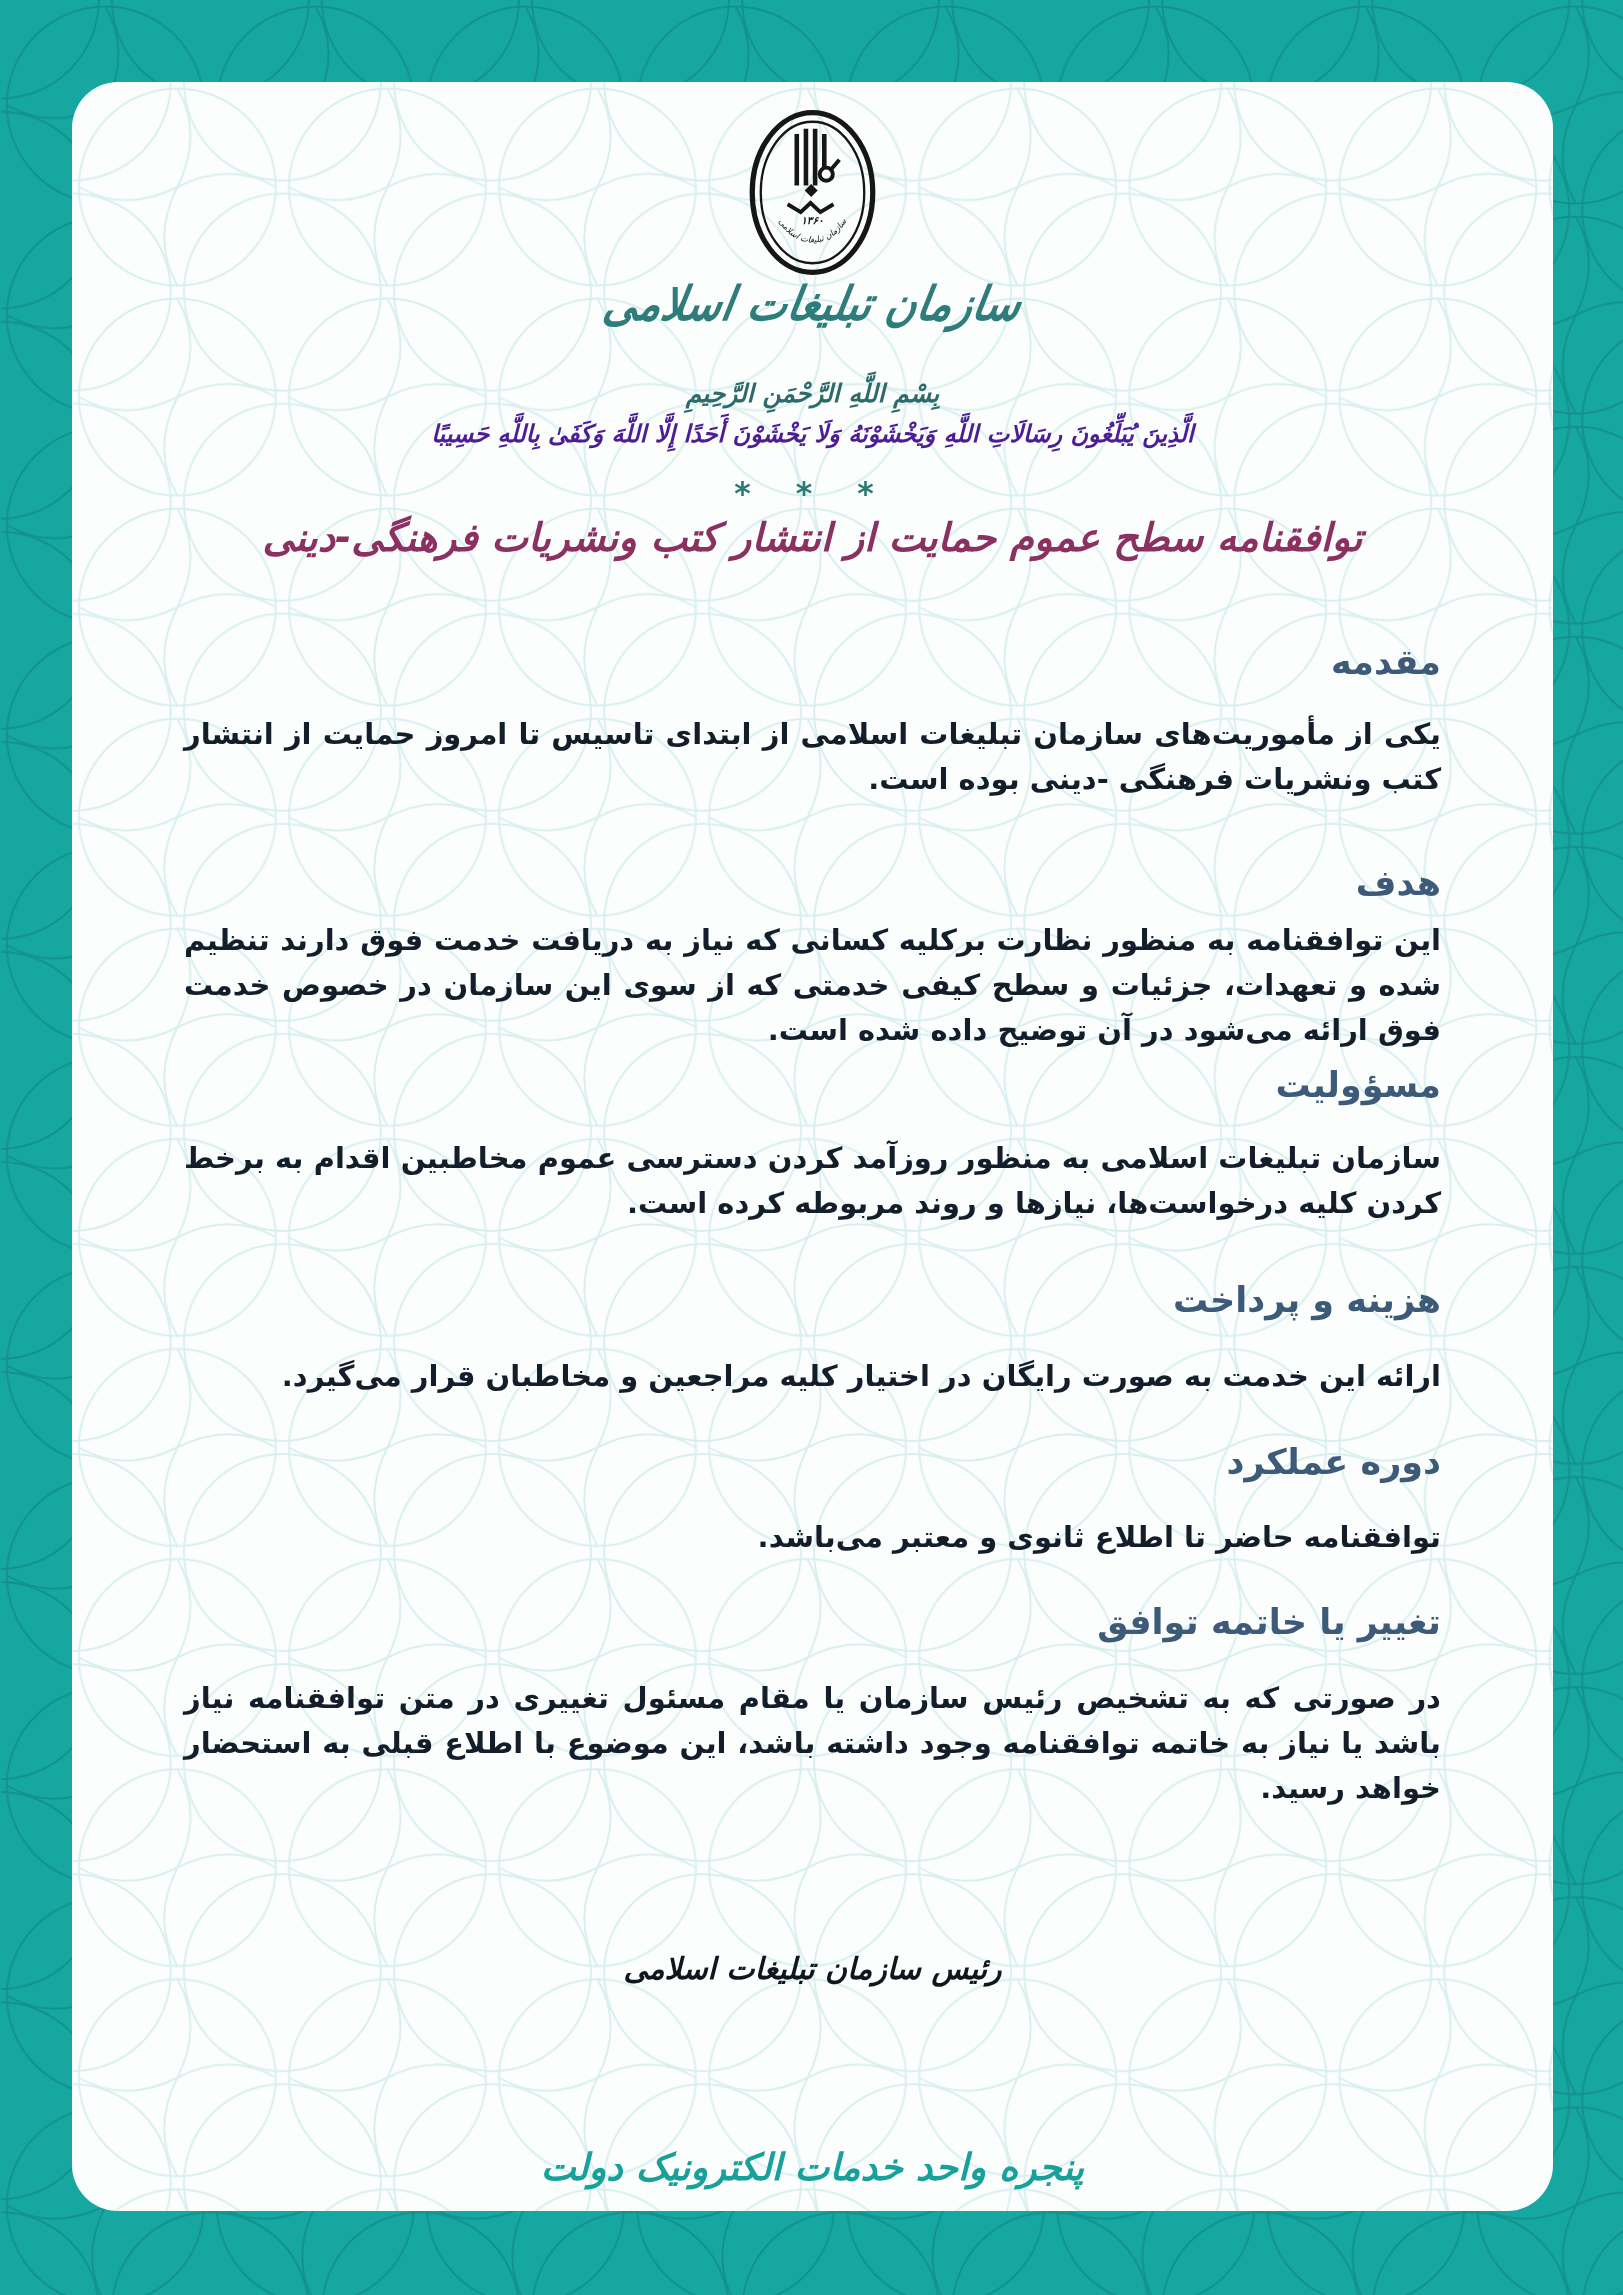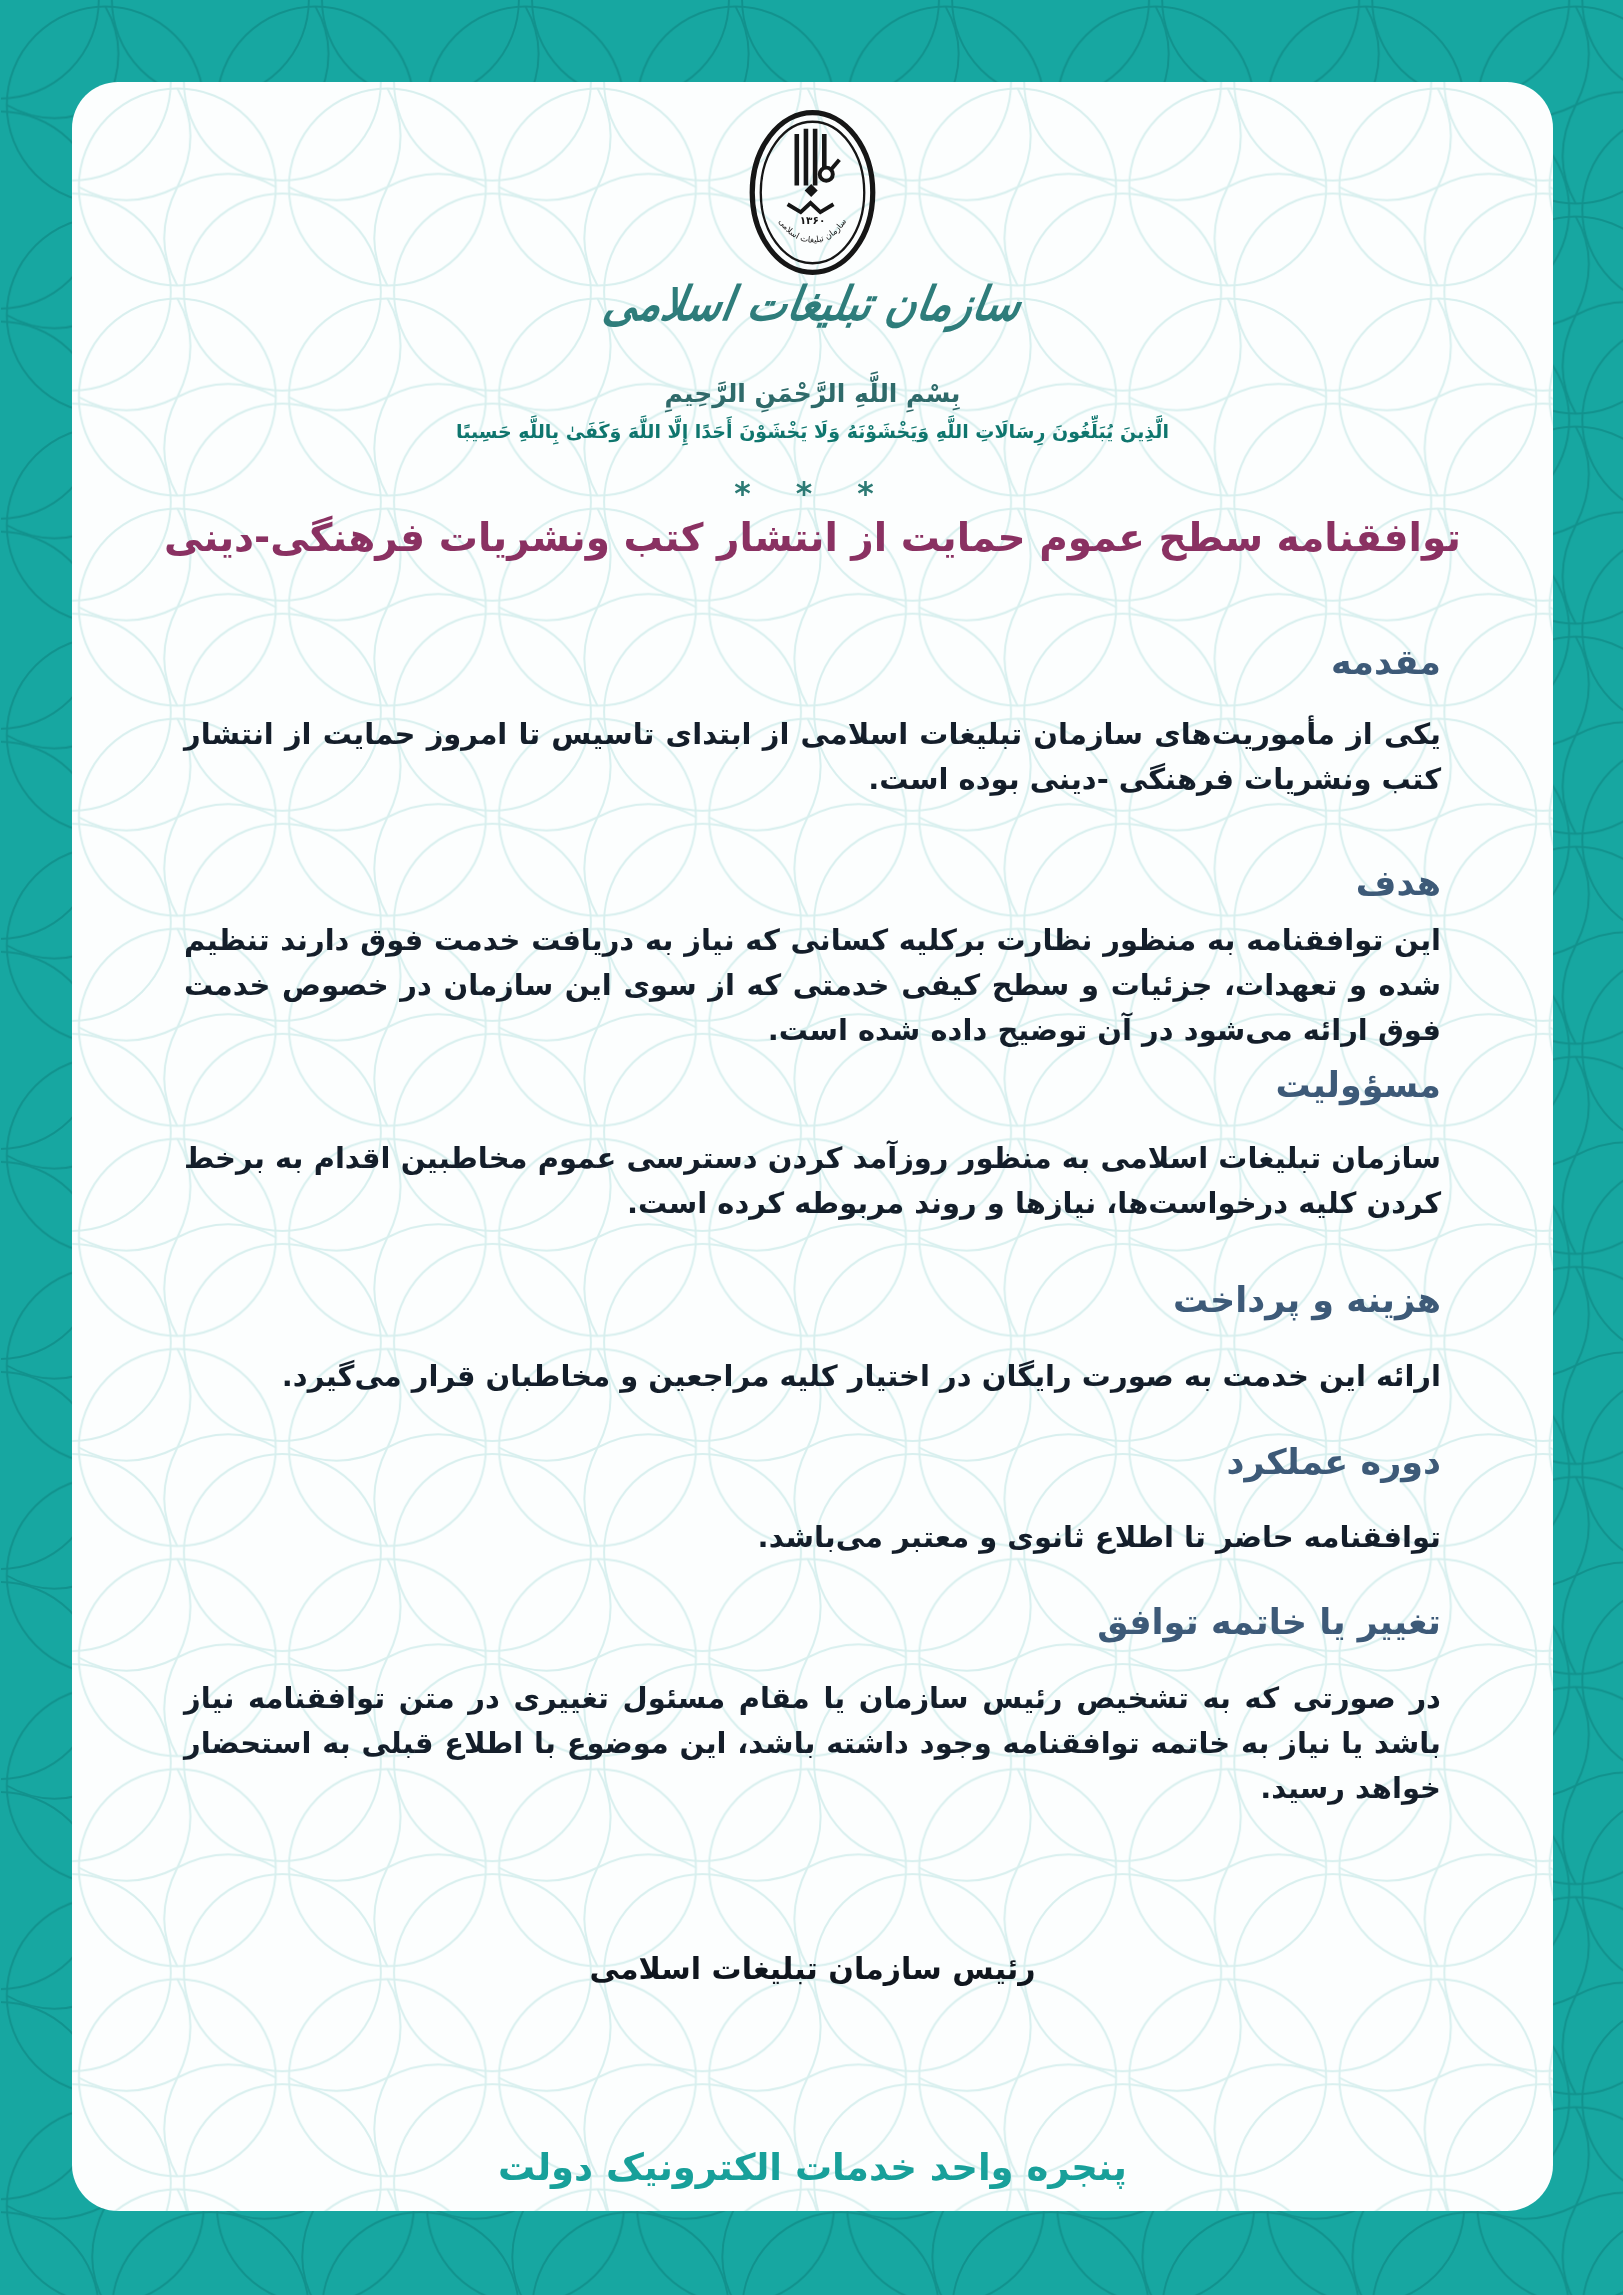--- a/index.html
+++ b/index.html
@@ -19,44 +19,44 @@
     left: 72px; top: 82px;
     width: 1481px; height: 2129px;
     background: #fcfefe;
     border-radius: 46px;
     overflow: hidden;
     z-index: 1;
   }
   .card-pattern { z-index: 0; }
   .content { position: absolute; inset: 0; z-index: 2; }
   .abs { position: absolute; }
-  .centered { left: 0; width: 1481px; text-align: center; }
+  .centered { left: 0; width: 1481px; text-align: center; font-style: italic; }
   .flow { right: 112px; width: 1257px; direction: rtl; }
   .emblem-wrap { top: 25px; }
   .calligraphy {
     top: 197px;
     font-size: 42px;
     font-weight: bold;
     font-style: italic;
     color: #2e7d7b;
     transform: skewX(-10deg) scaleY(1.12);
     letter-spacing: -0.7px;
   }
   .bismillah {
     top: 297px;
     font-size: 25px;
     font-weight: bold;
     color: #2f6a6a;
     direction: rtl;
   }
   .verse {
     top: 338px;
-    font-size: 19px;
-    font-weight: bold;
-    color: #0f766e;
+    font-size: 24px;
+    font-weight: bold;
+    color: #4c1d95;
     direction: rtl;
   }
   .separator {
     top: 393px;
     font-size: 31.5px;
     font-weight: bold;
     color: #2c7a74;
     letter-spacing: 17px;
   }
   .doc-title {

